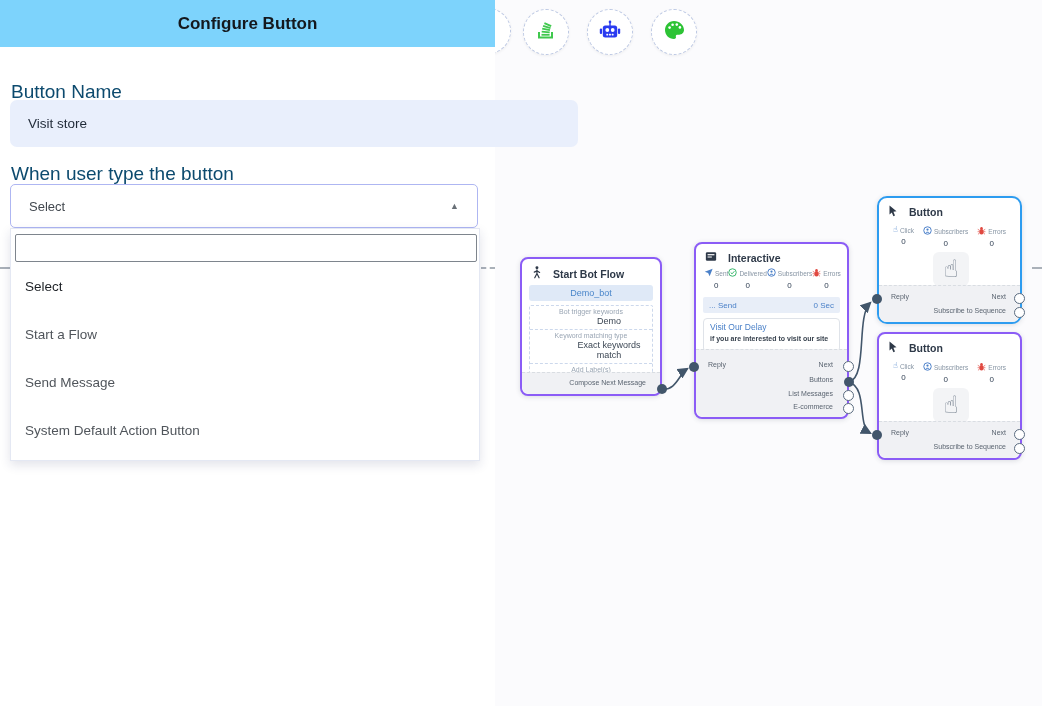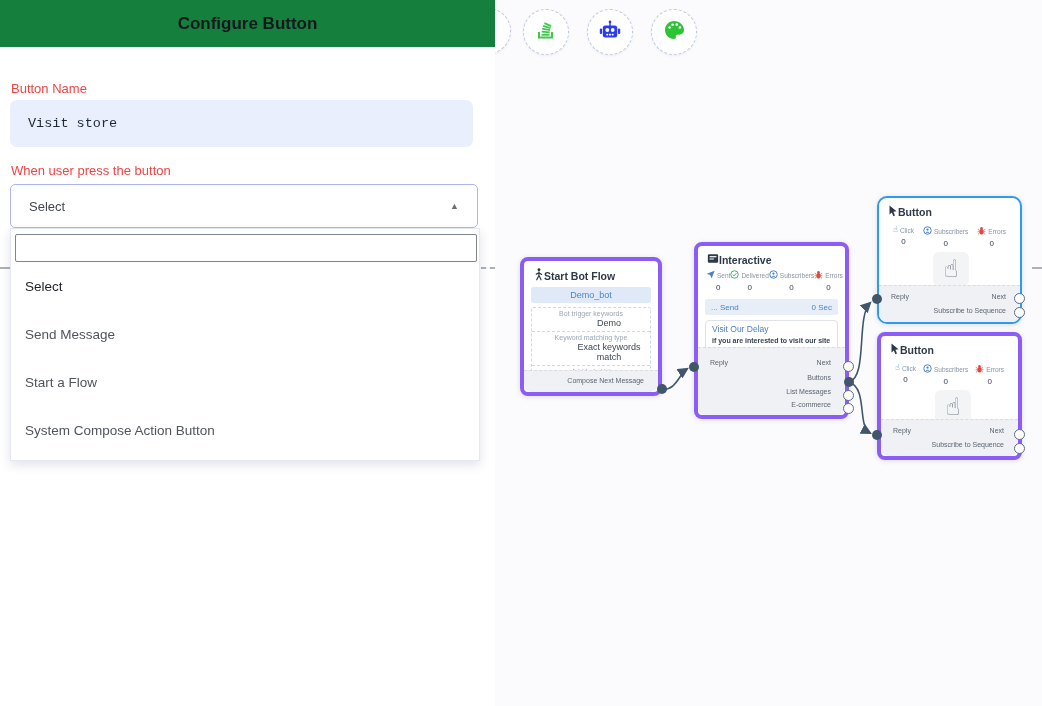--- a/index.html
+++ b/index.html
@@ -1,49 +1,49 @@
 <!DOCTYPE html>
 <html><head>
 <meta charset="utf-8">
 <style>
   html,body{margin:0;padding:0;background:#fff;}
   #app{position:relative;width:1042px;height:706px;overflow:hidden;
        font-family:"Liberation Sans",sans-serif;background:#fbfbfd;}
   
   .panel{position:absolute;left:0;top:0;width:495px;height:706px;background:#fff;z-index:10;}
-  .panel-header{position:absolute;left:0;top:0;width:495px;height:47px;background:#15803d;
+  .panel-header{position:absolute;left:0;top:0;width:495px;height:47px;background:#7dd3fc;
     display:flex;align-items:center;justify-content:center;}
   .panel-title{font-size:17px;font-weight:bold;color:#14181d;}
-  .field-label{position:absolute;left:11px;font-size:13px;color:#ef4444;}
-  .name-input{position:absolute;left:10px;top:100px;width:463px;height:47px;box-sizing:border-box;
+  .field-label{position:absolute;left:11px;font-size:19px;color:#0c4a6e;}
+  .name-input{position:absolute;left:10px;top:100px;width:568px;height:47px;box-sizing:border-box;
     background:#e9effc;border:none;border-radius:7px;padding-left:18px;font-size:13.5px;color:#1f2937;
-    font-family:Liberation Mono, monospace;outline:none;}
+    font-family:Liberation Sans, sans-serif;outline:none;}
   .select-control{position:absolute;left:10px;top:184px;width:468px;height:44px;box-sizing:border-box;
     background:#fff;border:1px solid #aeb6f2;border-radius:5px;display:flex;align-items:center;
     justify-content:space-between;padding:0 18px;cursor:pointer;}
   .select-value{font-size:13px;color:#42484f;}
   .select-caret{font-size:9px;color:#697077;}
   .dropdown{position:absolute;left:10px;top:228px;width:470px;height:233px;box-sizing:border-box;
     background:#fff;border:1px solid #e4e8f3;box-shadow:0 4px 10px rgba(30,40,90,.13);z-index:12;}
   .dropdown-search{display:block;margin:5px 4px 0 4px;width:462px;height:28px;box-sizing:border-box;
     border:1px solid #7e858d;border-radius:2px;outline:none;font-size:13px;padding:0 8px;
     font-family:"Liberation Sans",sans-serif;}
   .option{height:48px;display:flex;align-items:center;padding-left:14px;font-size:13.5px;
     color:#50555b;cursor:pointer;}
   .option.first{color:#1d2126;}
   .dash-seg{position:absolute;height:0;border-top:2px dashed #aab1b9;z-index:4;}
   
   .canvas{position:absolute;left:495px;top:0;width:547px;height:706px;background:#fbfbfd;overflow:hidden;}
   .tool-circle{position:absolute;width:46px;height:46px;border-radius:50%;background:#fff;
     border:1.5px dashed #bcc8e4;box-shadow:0 1px 3px rgba(0,0,0,.06);
     display:flex;align-items:center;justify-content:center;cursor:pointer;box-sizing:border-box;}
-  .node{position:absolute;background:#fff;border:4px solid #8b5cf6;border-radius:8px;
+  .node{position:absolute;background:#fff;border:2px solid #8b5cf6;border-radius:8px;
     box-shadow:0 1px 5px rgba(50,60,80,.16);box-sizing:border-box;}
   .node.selected{border:2px solid #2d9cf0;border-radius:10px;}
-  .node-title{position:absolute;left:9px;top:7px;display:flex;align-items:center;gap:0;
+  .node-title{position:absolute;left:9px;top:7px;display:flex;align-items:center;gap:11px;
     font-size:10.5px;font-weight:bold;color:#2e3948;}
   .node-footer{position:absolute;left:0;right:0;bottom:0;background:#f0f1f4;
     border-top:1px dashed #d9dde2;border-radius:0 0 8px 8px;}
   .node.selected .node-footer{border-radius:0 0 8px 8px;}
   .flabel{position:absolute;font-size:7px;color:#5a6470;}
   .bot-btn{position:absolute;left:7px;right:7px;top:26px;height:16px;background:#dfe9f7;border-radius:3px;
     display:flex;align-items:center;justify-content:center;font-size:9px;color:#4a86ca;cursor:pointer;}
   .fields-box{position:absolute;left:7px;right:7px;top:46px;border:1px dashed #ccd8ec;border-radius:2px;}
   .frow{padding:2px 4px 3px 4px;border-bottom:1px dashed #ccd8ec;}
   .frow:last-child{border-bottom:none;}
@@ -345,32 +345,32 @@
   </div>
 
   <div class="panel">
     <div class="panel-header">
       <span class="panel-title">Configure Button</span>
     </div>
 
     <span class="field-label" style="top:81px;">Button Name</span>
     <input class="name-input" type="text" value="Visit store" style="">
 
-    <span class="field-label" style="top:163px;">When user press the button</span>
+    <span class="field-label" style="top:163px;">When user type the button</span>
 
     <div class="select-control">
       <span class="select-value">Select</span>
       <span class="select-caret">▲</span>
     </div>
 
     <div class="dash-seg" style="left:0;top:267px;width:10px;"></div>
     <div class="dash-seg" style="left:481px;top:267px;width:14px;"></div>
 
     <div class="dropdown">
       <input class="dropdown-search" type="text" value="" style="">
       <div class="option first">Select</div>
+      <div class="option">Start a Flow</div>
       <div class="option">Send Message</div>
-      <div class="option">Start a Flow</div>
-      <div class="option">System Compose Action Button</div>
+      <div class="option">System Default Action Button</div>
     </div>
   </div>
 
 </div>
 
 </body></html>

